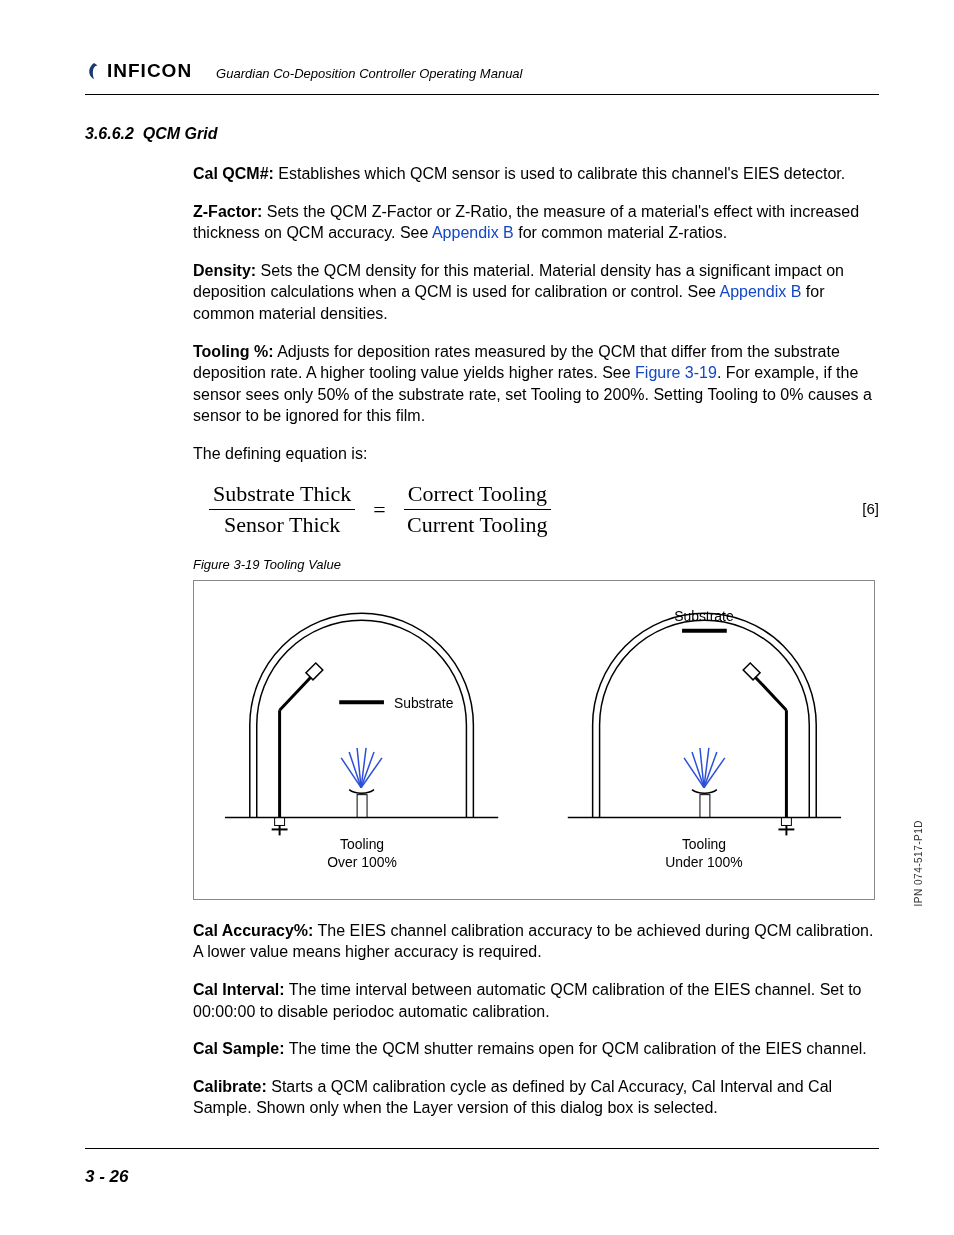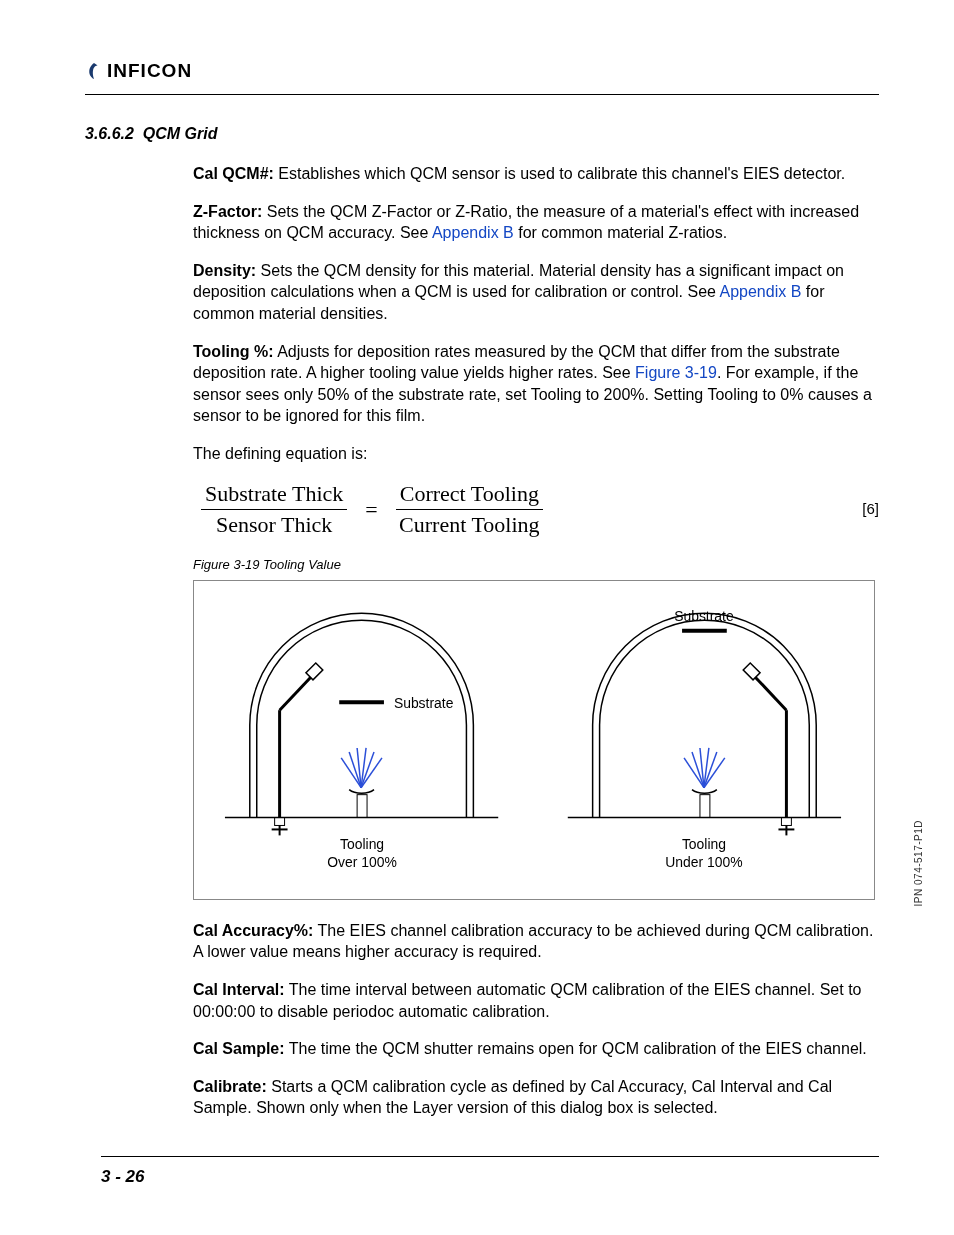--- a/index.html
+++ b/index.html
@@ -48,21 +48,21 @@
     font-size: 16px;
     line-height: 1.35;
   }
   .para { margin-bottom: 16px; }
   .term { font-weight: bold; }
   .link { color: #1347c4; }
   .equation-row {
     display: flex;
     align-items: center;
     justify-content: space-between;
-    margin: 10px 0 18px 8px;
+    margin: 10px 0 18px 16px;
   }
   .equation {
     font-family: "Times New Roman", Times, serif;
     font-size: 22px;
     display: flex;
     align-items: center;
     gap: 18px;
   }
   .frac {
     display: inline-flex;
@@ -101,39 +101,39 @@
     transform: rotate(180deg);
     letter-spacing: 0.5px;
     color: #333;
   }
   .footer {
     position: absolute;
     bottom: 48px;
     left: 85px;
     right: 75px;
     border-top: 1.5px solid #000;
-    padding-top: 10px;
-    margin-left: 16px;
+    padding-top: 18px;
   }
   .page-num {
     font-weight: bold;
     font-style: italic;
     font-size: 17px;
   }
 </style>
 </head>
 <body>
 
 <div class="header">
   <div class="logo">
     <svg class="logo-mark" viewBox="0 0 20 20">
       <path d="M10 1 C6 4 4 8 5 13 C6 17 10 19 10 19 C10 19 8 14 9 9 C10 4 14 4 14 4 C12 2 10 1 10 1 Z" fill="#1a3a6e"></path>
     </svg>
     <span>INFICON</span>
   </div>
+  <span class="manual-title">Guardian Co-Deposition Controller Operating Manual</span>
 </div>
 
 <div class="section-heading">
   <span>3.6.6.2</span>&nbsp;&nbsp;<span>QCM Grid</span>
 </div>
 
 <div class="body-text">
 
   <div class="para">
     <span class="term">Cal QCM#:</span><span> Establishes which QCM sensor is used to calibrate this channel's EIES detector.</span>

